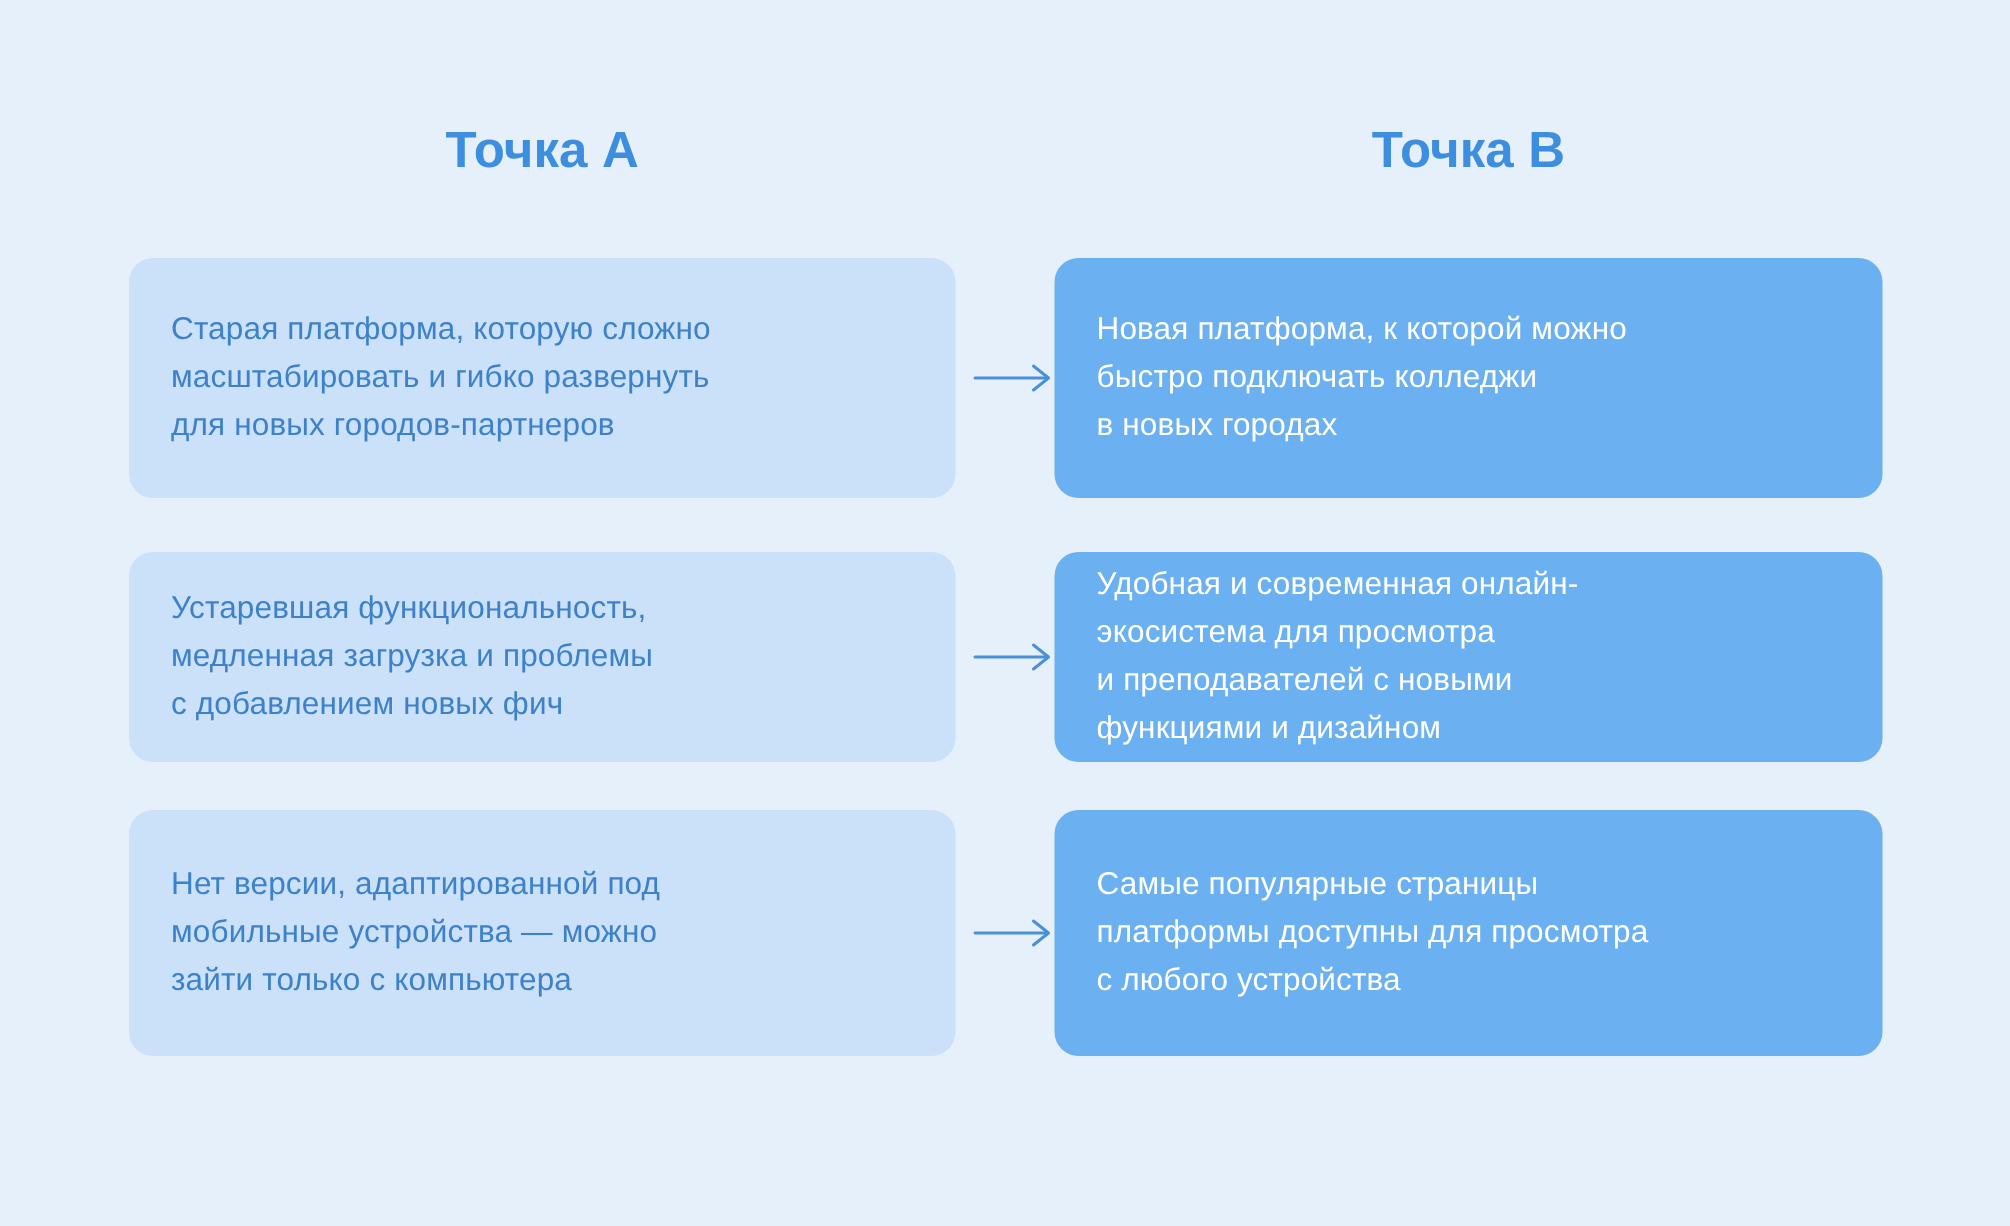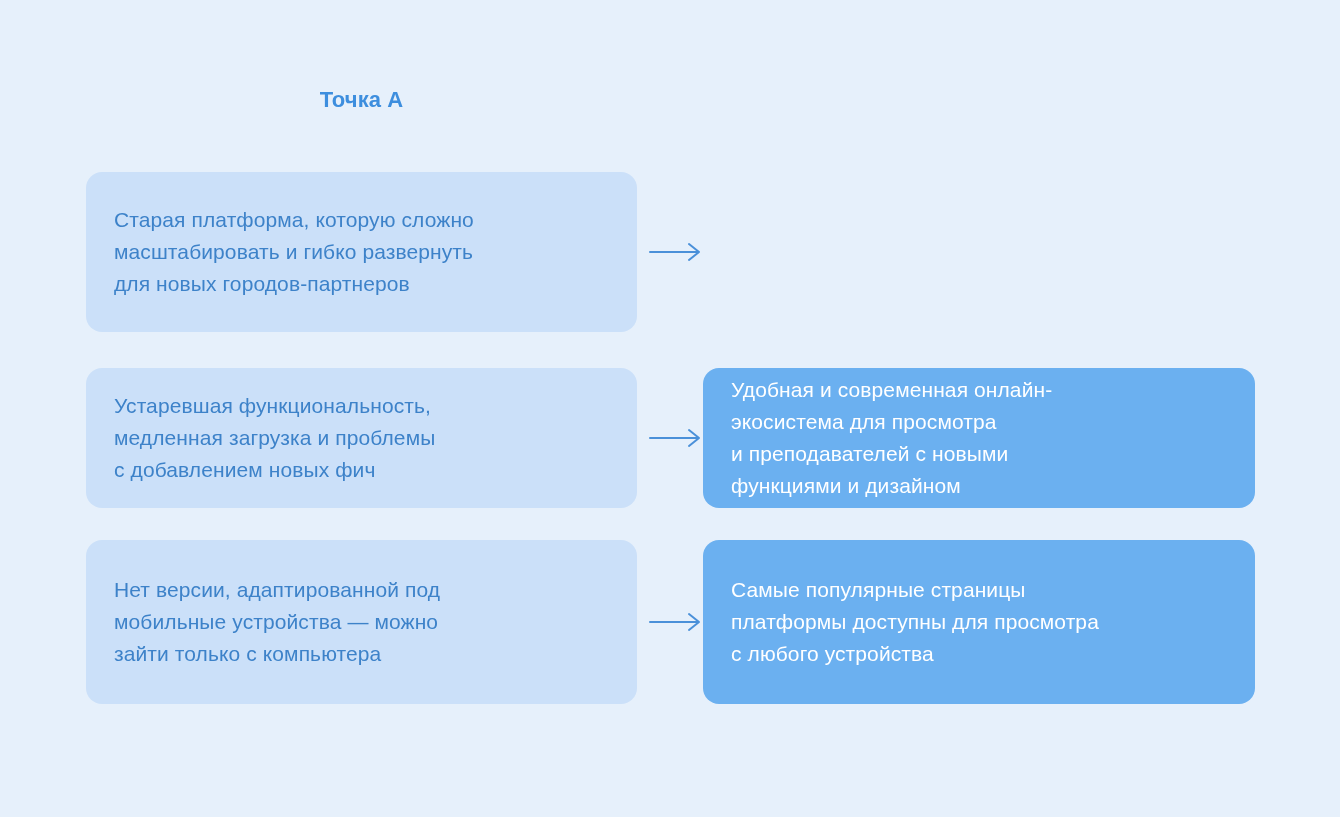--- a/index.html
+++ b/index.html
@@ -25,21 +25,21 @@
   
   .headings {
     position: absolute;
     top: 80px;
     left: 0;
     width: 1340px;
     height: 46px;
   }
   .heading {
     position: absolute;
-    font-size: 22px;
+    font-size: 34px;
     font-weight: bold;
     color: #3d8ede;
     letter-spacing: 0.1px;
     white-space: nowrap;
     line-height: 40px;
   }
   .heading-a {
     left: 86px;
     width: 551px;
     text-align: center;
@@ -110,35 +110,41 @@
   }
   .arrow svg { display: block; }
 </style>
 </head>
 <body>
 
 <div class="board">
 
   <div class="headings">
     <div class="heading heading-a">Точка А</div>
+    <div class="heading heading-b">Точка В</div>
   </div>
 
   <div class="rows">
 
     <div class="row row-0">
       <div class="card card-before">
         <div class="card-text">Старая платформа, которую сложно
 масштабировать и гибко развернуть
 для новых городов-партнеров</div>
       </div>
       <div class="arrow">
         <svg width="56" height="24" viewBox="0 0 56 24" aria-hidden="true">
           <path d="M2 12 H50" fill="none" stroke="#4a90d9" stroke-width="2" stroke-linecap="round"></path>
           <path d="M41 4 L51 12 L41 20" fill="none" stroke="#4a90d9" stroke-width="2" stroke-linecap="round" stroke-linejoin="round"></path>
         </svg>
+      </div>
+      <div class="card card-after">
+        <div class="card-text">Новая платформа, к которой можно
+быстро подключать колледжи
+в новых городах</div>
       </div>
     </div>
 
     <div class="row row-1">
       <div class="card card-before">
         <div class="card-text">Устаревшая функциональность,
 медленная загрузка и проблемы
 с добавлением новых фич</div>
       </div>
       <div class="arrow">

